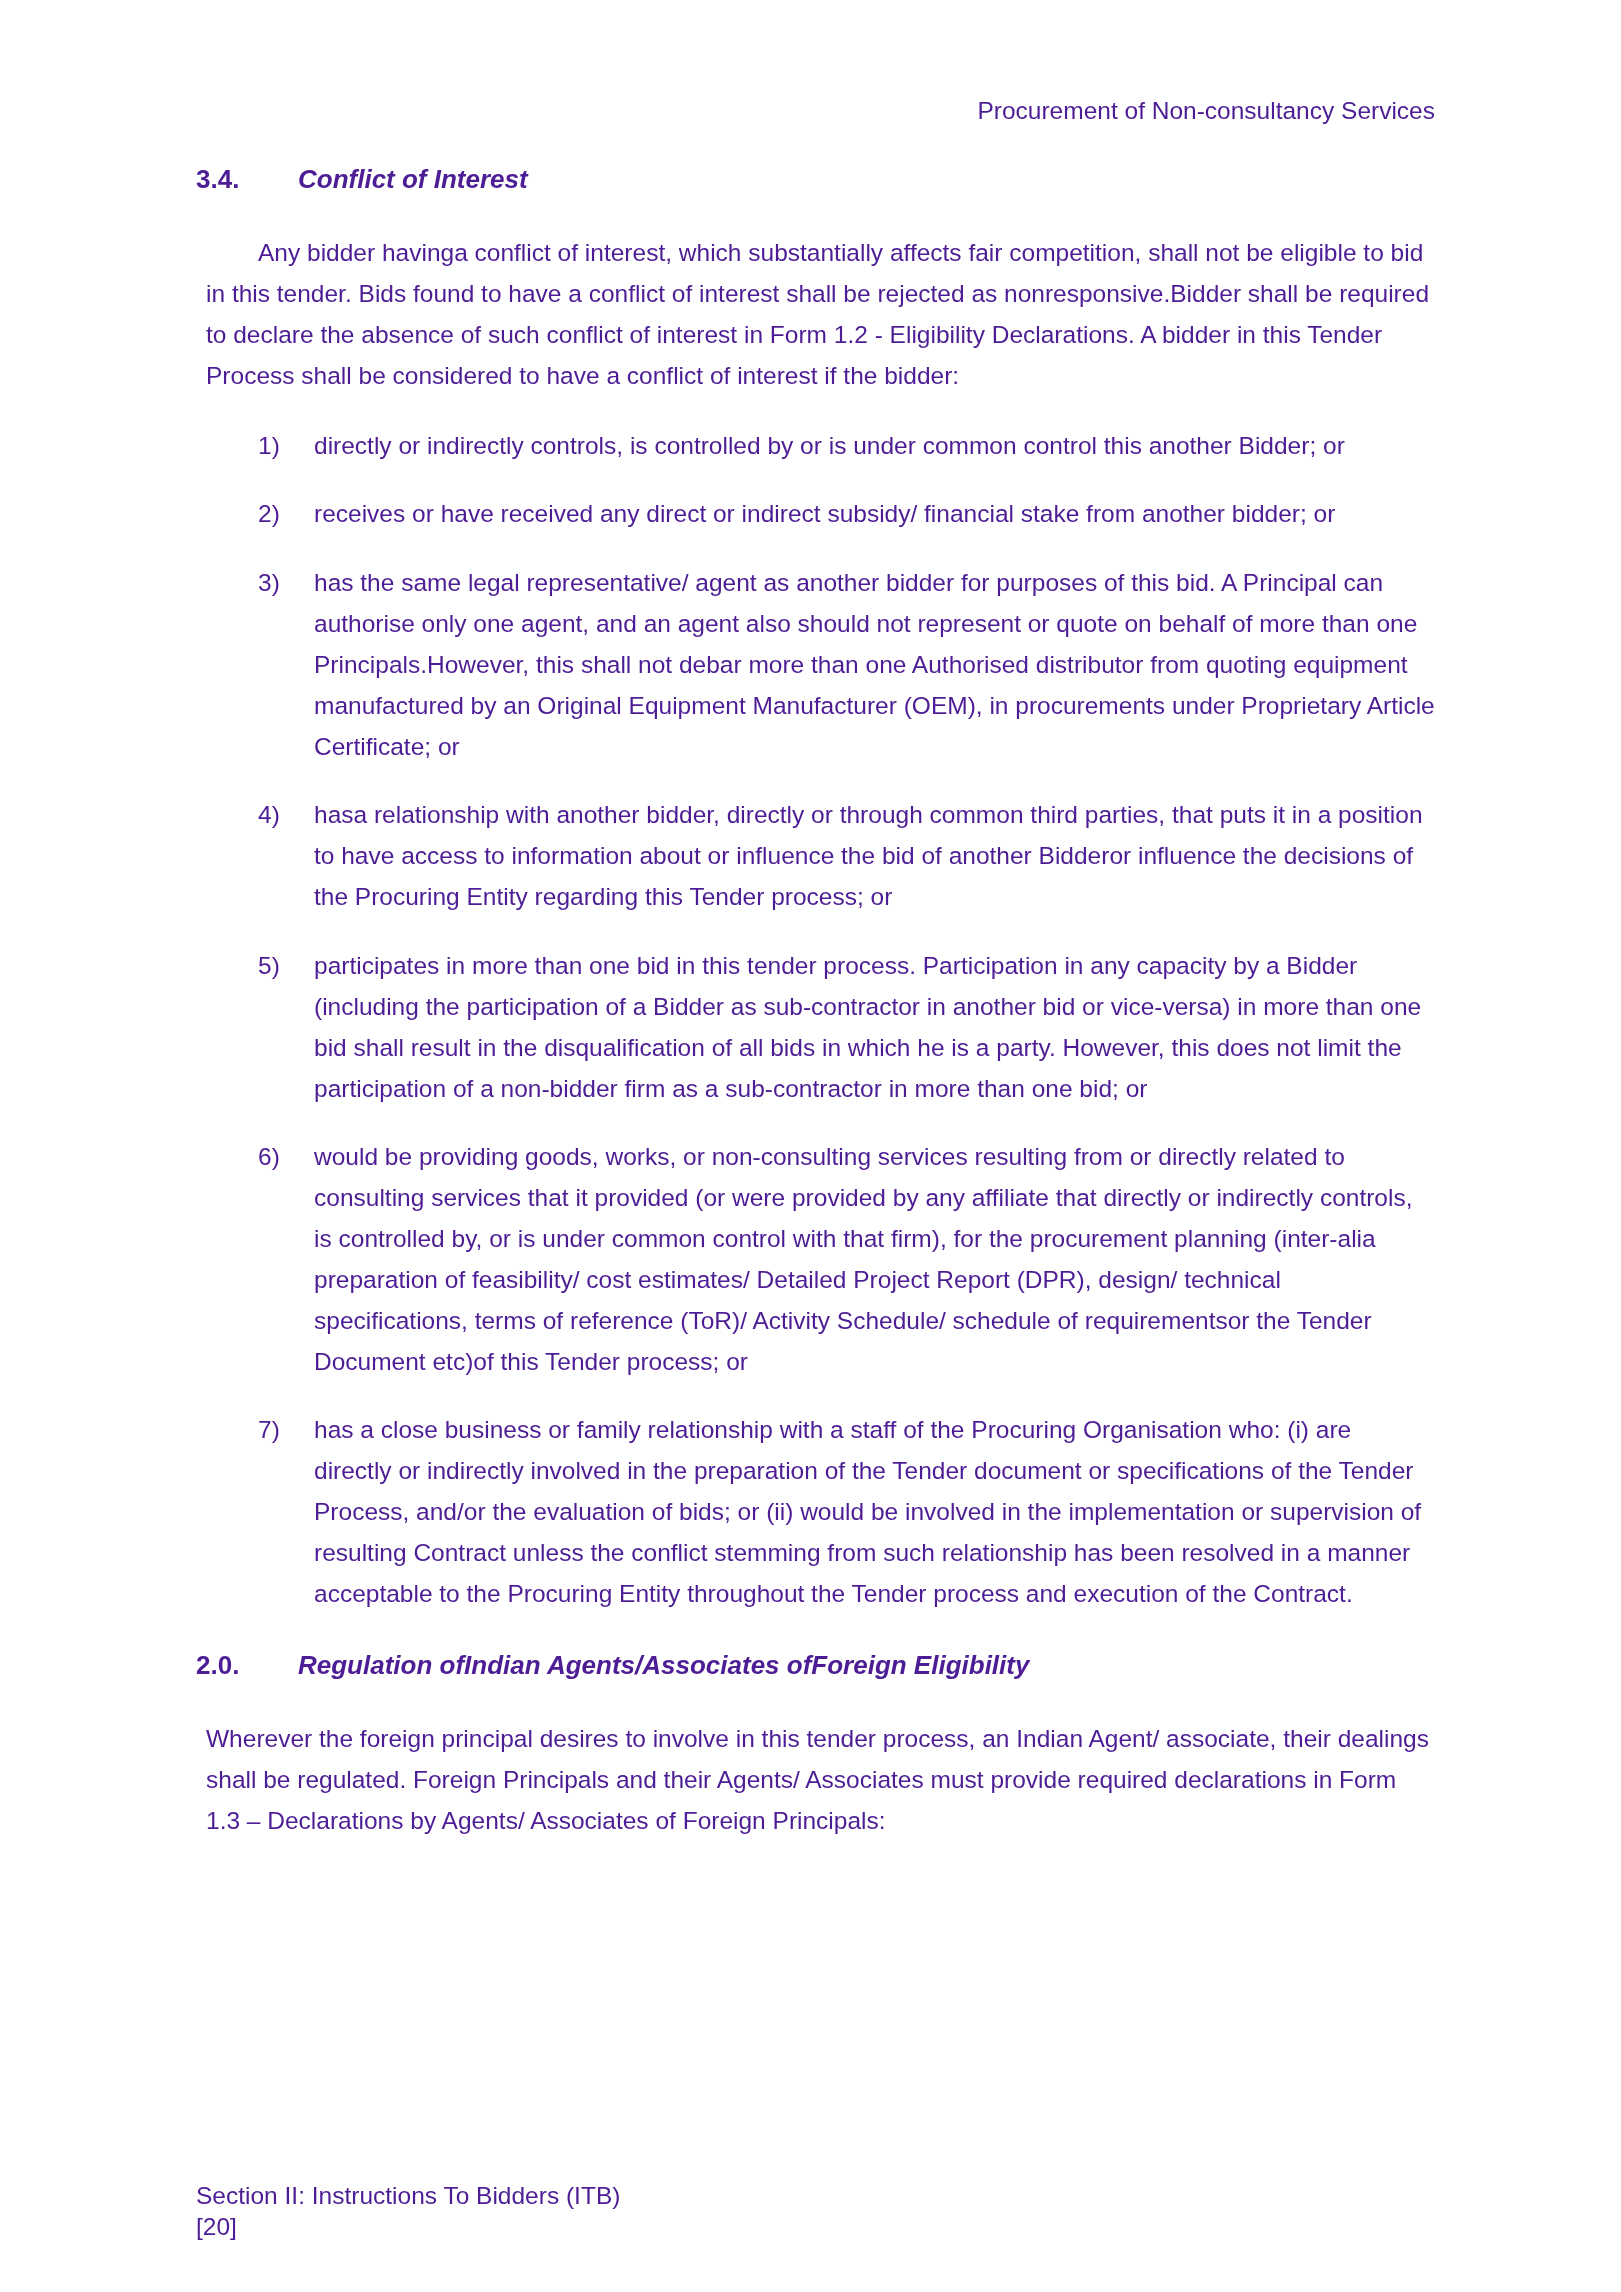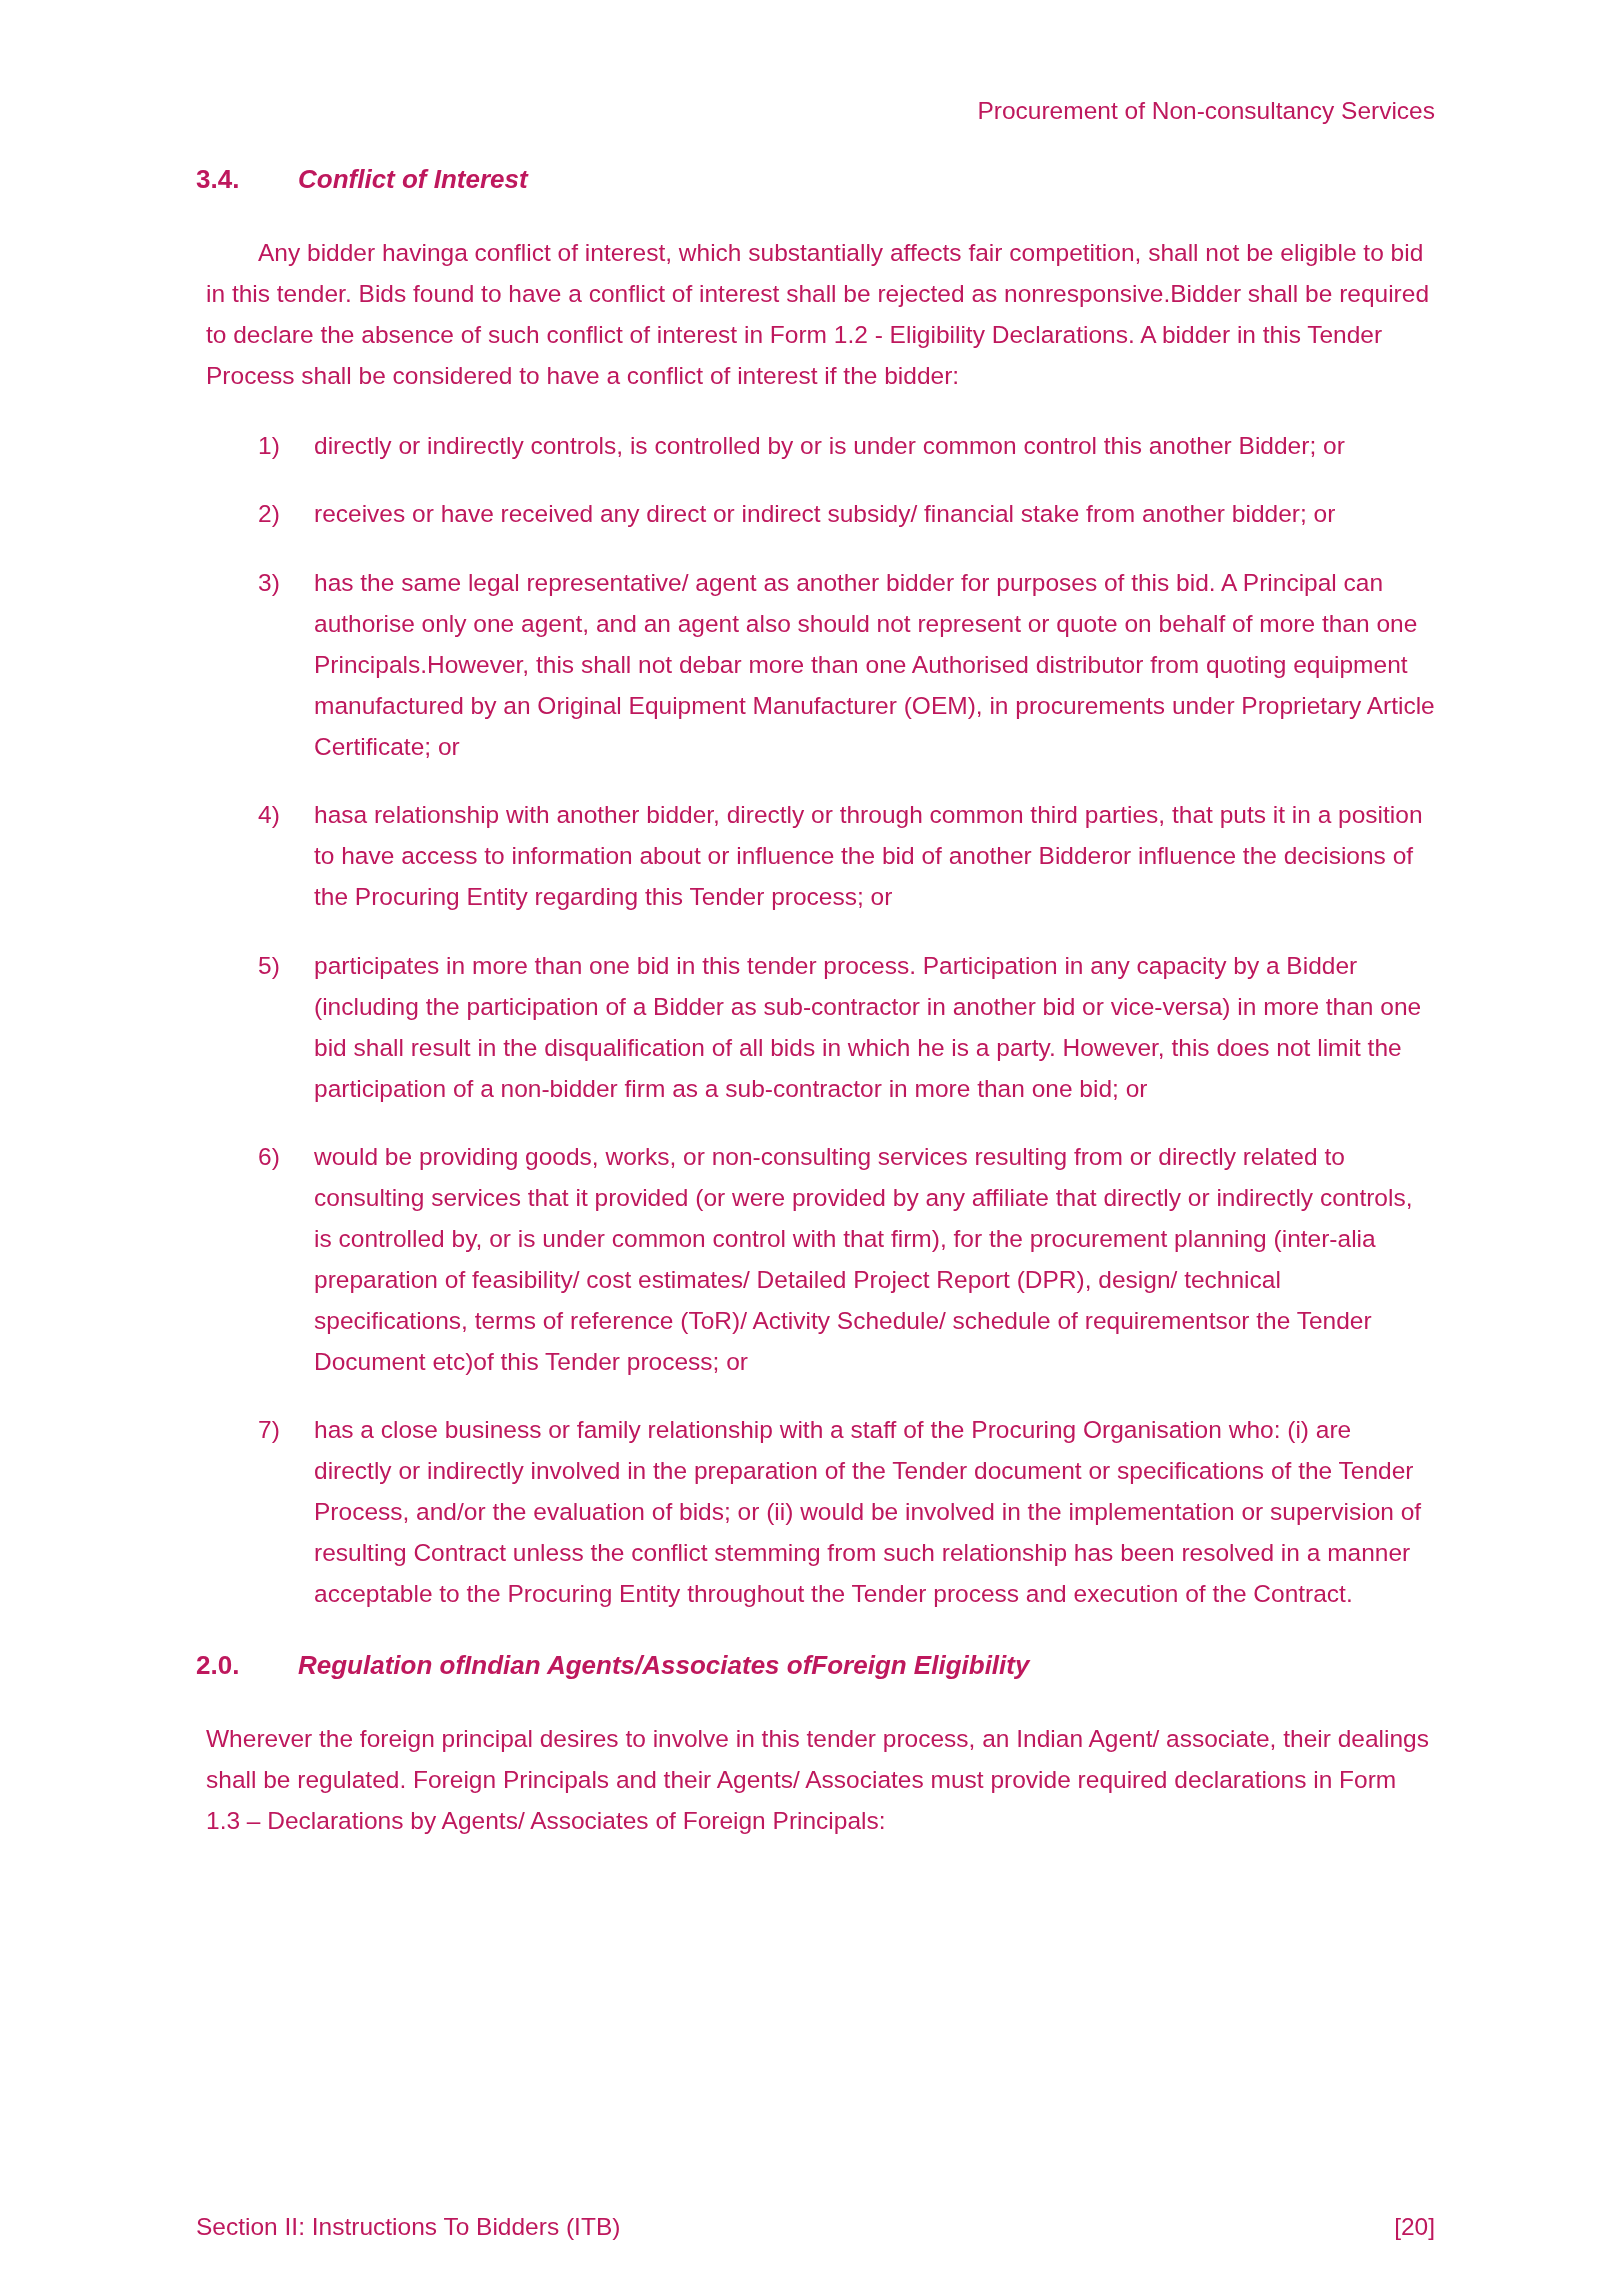--- a/index.html
+++ b/index.html
@@ -5,21 +5,21 @@
   html, body {
     margin: 0;
     padding: 0;
     background: #ffffff;
   }
   .page {
     width: 1621px;
     height: 2293px;
     position: relative;
     background: #ffffff;
-    color: #be185d;
+    color: #4c1d95;
     font-family: "Liberation Sans", sans-serif;
     box-sizing: border-box;
     padding: 93px 186px 0 196px;
     overflow: hidden;
   }
   .header {
     text-align: right;
     font-size: 24.5px;
     line-height: 35px;
   }
@@ -64,20 +64,21 @@
   }
   .footer {
     position: absolute;
     left: 196px;
     right: 186px;
     bottom: 51px;
     display: flex;
     justify-content: space-between;
     font-size: 24.5px;
     line-height: 31px;
+    flex-direction: column;
   }
 </style>
 </head>
 <body>
 
 <div class="page">
 
   <div class="header">
     <span>Procurement of Non-consultancy Services</span>
   </div>

